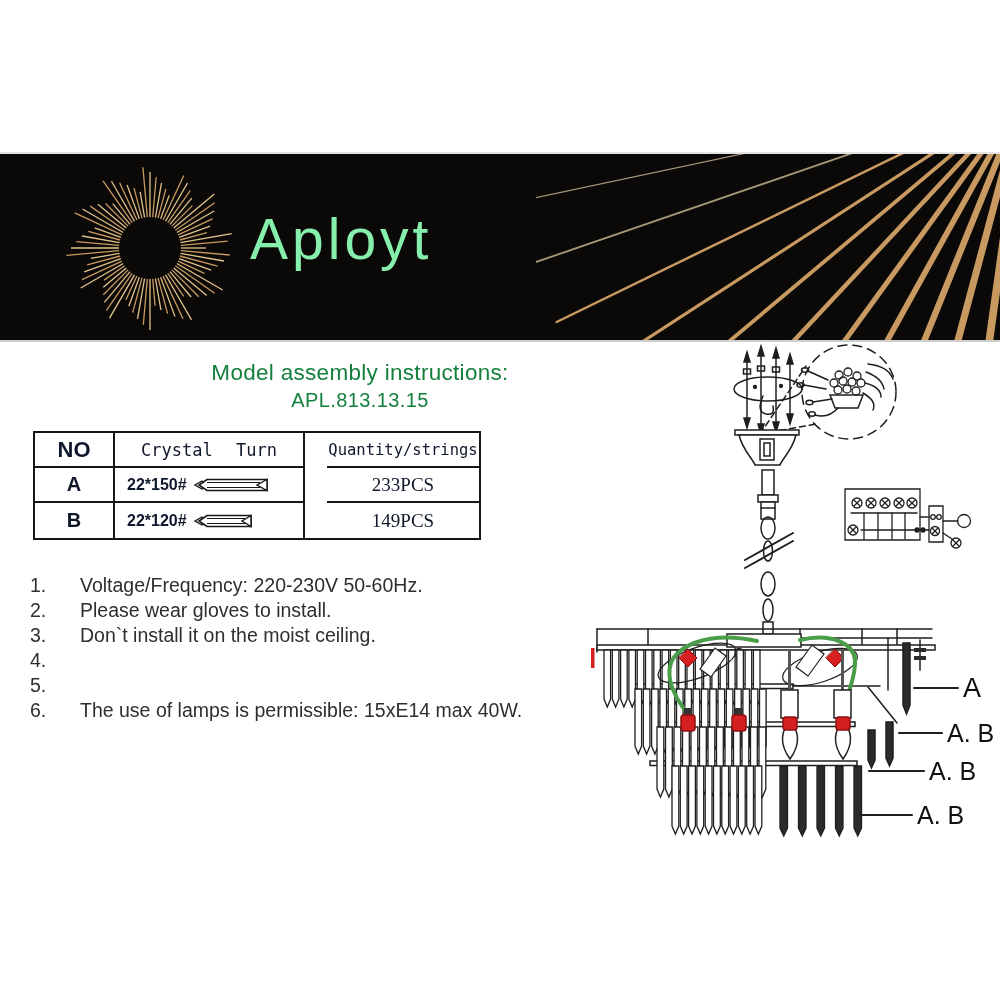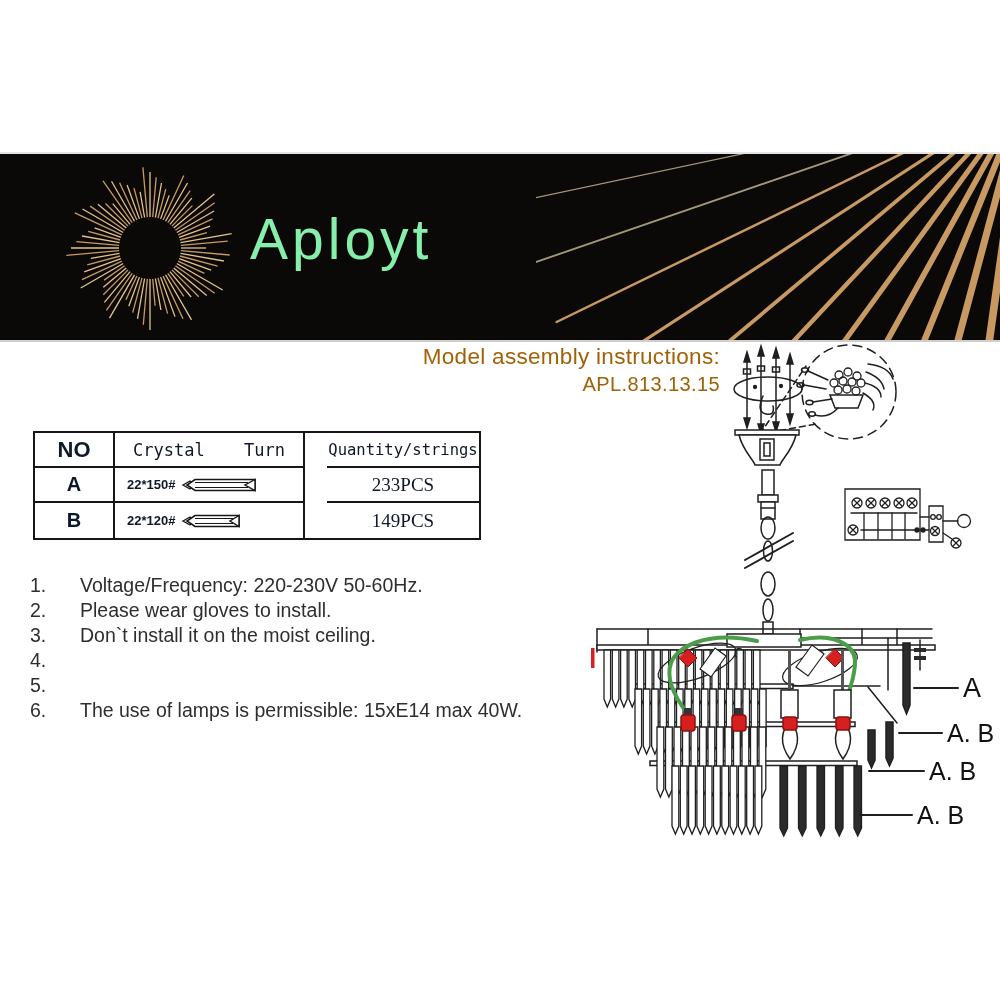--- a/index.html
+++ b/index.html
@@ -13,41 +13,41 @@
     background:#0b0907;overflow:hidden;
     border-top:2px solid #e3e3e3;border-bottom:2px solid #cfcfcf;
   }
   .sunburst{position:absolute;left:40px;top:6px;width:220px;height:176px;}
   .brand{
     position:absolute;left:250px;top:52px;width:220px;
     color:#86efac;font-size:57px;letter-spacing:4px;font-weight:400;
   }
   .banner-rays{position:absolute;right:-6px;top:0;width:470px;height:186px;}
   
-  .title-block{position:absolute;left:0;top:344px;width:720px;text-align:right;color:#a16207;}
+  .title-block{position:absolute;left:0;top:360px;width:720px;text-align:center;color:#15803d;}
   .title-line1{font-size:22.5px;letter-spacing:.3px;}
   .title-line2{font-size:20px;margin-top:3px;letter-spacing:.4px;}
   
   .spec-table{
     position:absolute;left:33px;top:431px;
     display:grid;grid-template-columns:80px 190px 174px;grid-auto-rows:35px;
     border:2px solid #161616;background:#fff;
   }
   .cell{
     border-right:2px solid #161616;border-bottom:2px solid #161616;
     display:flex;align-items:center;justify-content:center;color:#0f172a;
   }
   .cell:nth-child(3n){border-right:none;margin-left:22px;}
   .cell.last-row{border-bottom:none;}
   .cell.head-no{font-weight:bold;font-size:22px;}
-  .cell.head-crystal{font-family:"DejaVu Sans Mono",monospace;font-size:17px;justify-content:space-between;padding:0 18px;}
+  .cell.head-crystal{font-family:"DejaVu Sans Mono",monospace;font-size:17px;justify-content:space-between;padding:0 26px;}
   .cell.head-qty{font-family:"DejaVu Sans Mono",monospace;font-size:15.5px;}
   .cell.row-no{font-weight:bold;font-size:20px;}
   .cell.row-model{justify-content:flex-start;padding-left:12px;gap:6px;}
-  .row-model .size{font-weight:bold;font-size:13px;}
+  .row-model .size{font-weight:bold;font-size:16px;}
   .cell.row-qty{font-family:"Liberation Serif",serif;font-size:19px;}
   
   .instructions{position:absolute;left:30px;top:575px;width:590px;}
   .instr-item{display:flex;margin-bottom:5px;color:#2e2e2e;font-size:19.5px;line-height:20px;}
   .instr-item .num{width:50px;flex:0 0 50px;}
   
   .diagram-svg{position:absolute;left:560px;top:330px;width:440px;height:530px;}
   .diagram-svg line,.diagram-svg path,.diagram-svg ellipse,.diagram-svg circle,
   .diagram-svg rect,.diagram-svg polygon{vector-effect:non-scaling-stroke;}
   text.tier-label{font-family:"Liberation Sans",sans-serif;fill:#111;}

